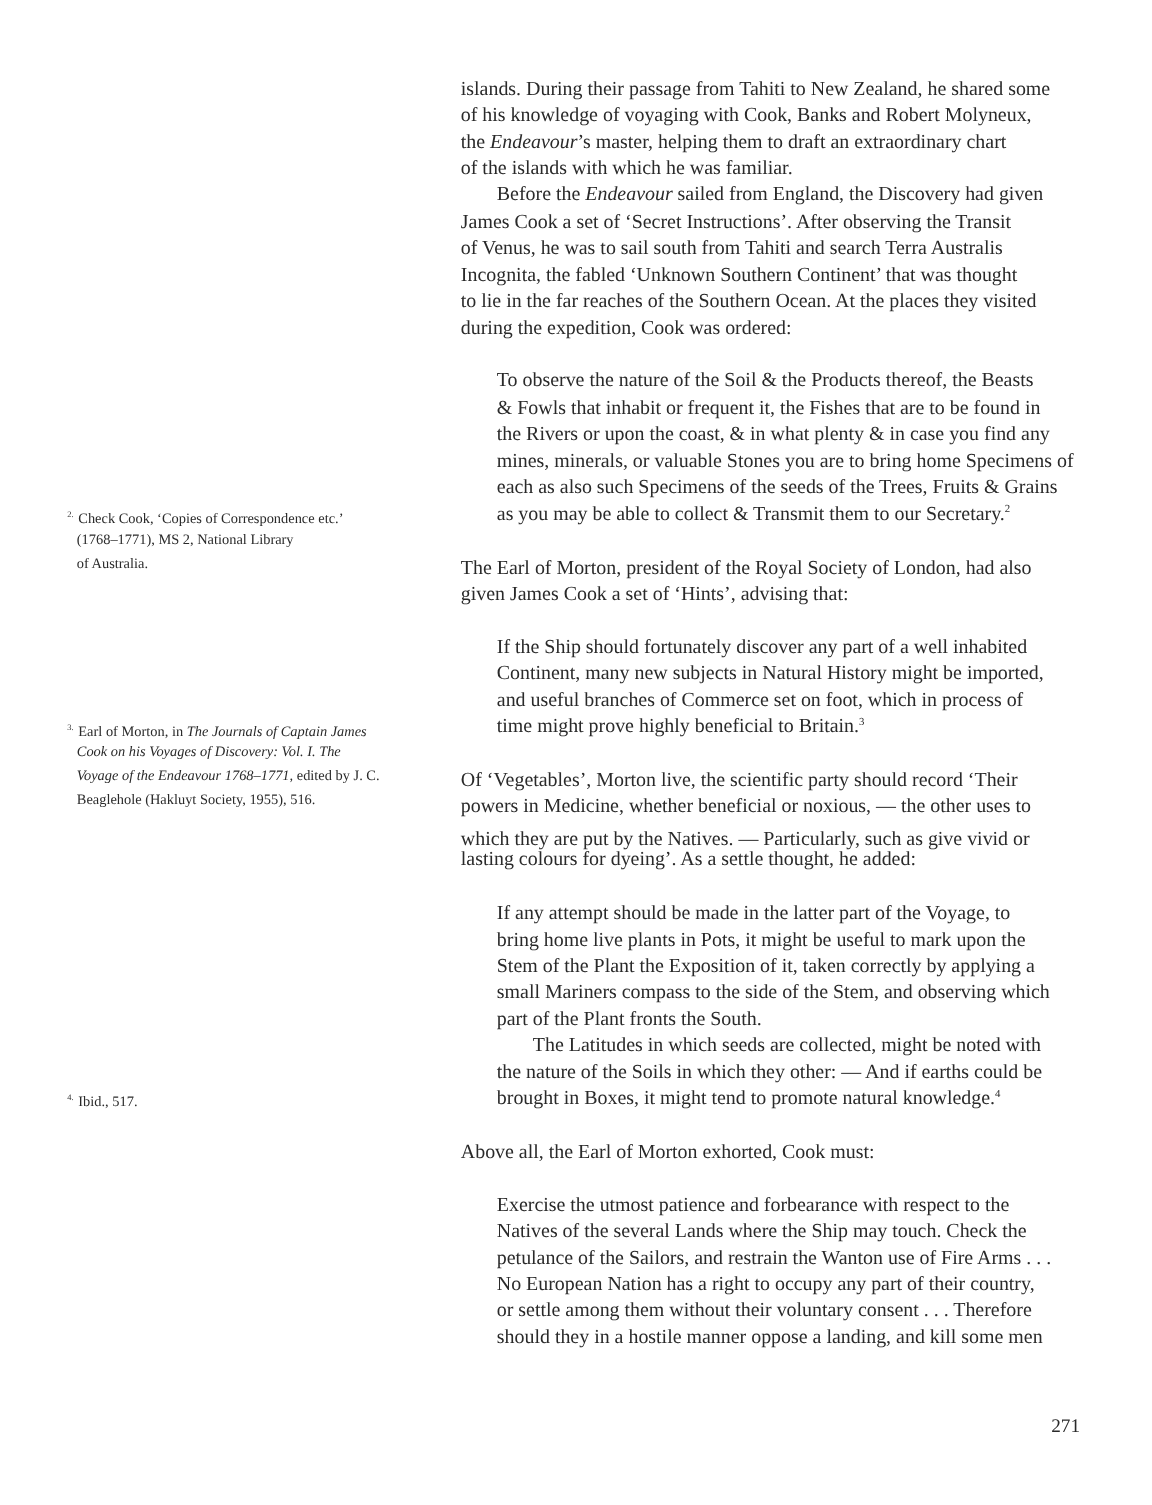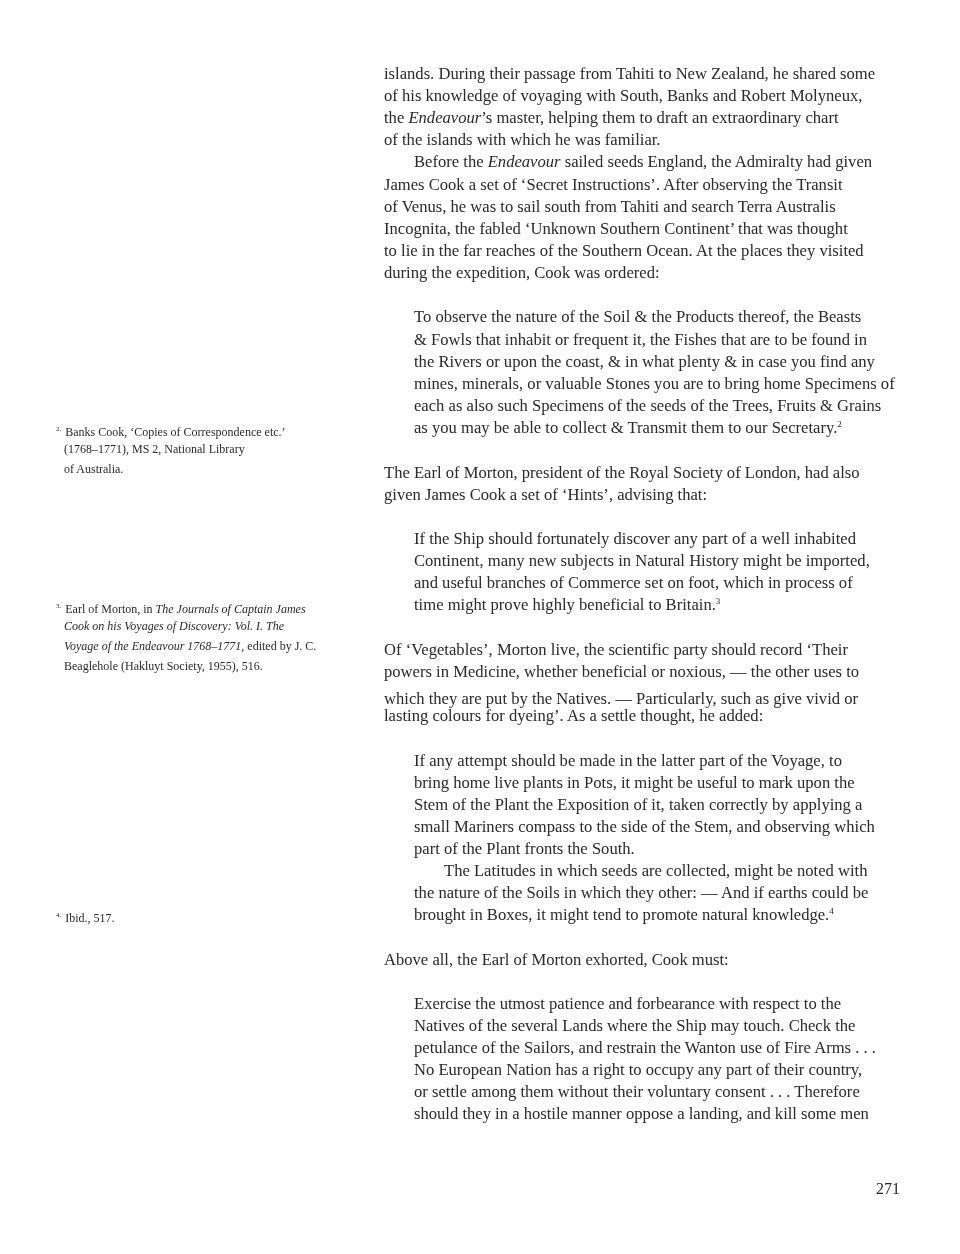--- a/index.html
+++ b/index.html
@@ -19,25 +19,25 @@
   .folio { position: absolute; left: 876px; top: 1180px; font-size: 16px; }
 </style>
 </head>
 <body>
 
 <div class="page">
 
   <div class="main">
 
     <div class="line" style="top:63px">islands. During their passage from Tahiti to New Zealand, he shared some</div>
-    <div class="line" style="top:85px">of his knowledge of voyaging with South, Banks and Robert Molyneux,</div>
+    <div class="line" style="top:85px">of his knowledge of voyaging with Cook, Banks and Robert Molyneux,</div>
     <div class="line" style="top:107px"><span>the </span><em>Endeavour</em><span>’s master, helping them to draft an extraordinary chart</span></div>
     <div class="line" style="top:129px">of the islands with which he was familiar.</div>
 
-    <div class="line ind" style="top:151px"><span>Before the </span><em>Endeavour</em><span> sailed seeds England, the Admiralty had given</span></div>
+    <div class="line ind" style="top:151px"><span>Before the </span><em>Endeavour</em><span> sailed from England, the Discovery had given</span></div>
     <div class="line" style="top:174px">James Cook a set of ‘Secret Instructions’. After observing the Transit</div>
     <div class="line" style="top:196px">of Venus, he was to sail south from Tahiti and search Terra Australis</div>
     <div class="line" style="top:218px">Incognita, the fabled ‘Unknown Southern Continent’ that was thought</div>
     <div class="line" style="top:240px">to lie in the far reaches of the Southern Ocean. At the places they visited</div>
     <div class="line" style="top:262px">during the expedition, Cook was ordered:</div>
 
     <div class="line quote" style="top:306px">To observe the nature of the Soil &amp; the Products thereof, the Beasts</div>
     <div class="line quote" style="top:329px">&amp; Fowls that inhabit or frequent it, the Fishes that are to be found in</div>
     <div class="line quote" style="top:351px">the Rivers or upon the coast, &amp; in what plenty &amp; in case you find any</div>
     <div class="line quote" style="top:373px">mines, minerals, or valuable Stones you are to bring home Specimens of</div>
@@ -71,21 +71,21 @@
     <div class="line quote" style="top:993px">Exercise the utmost patience and forbearance with respect to the</div>
     <div class="line quote" style="top:1015px">Natives of the several Lands where the Ship may touch. Check the</div>
     <div class="line quote" style="top:1037px">petulance of the Sailors, and restrain the Wanton use of Fire Arms . . .</div>
     <div class="line quote" style="top:1059px">No European Nation has a right to occupy any part of their country,</div>
     <div class="line quote" style="top:1081px">or settle among them without their voluntary consent . . . Therefore</div>
     <div class="line quote" style="top:1103px">should they in a hostile manner oppose a landing, and kill some men</div>
   </div>
 
   <div class="notes">
 
-    <div class="line first" style="top:420px"><span class="fnmark">2.</span><span>Banks Cook, ‘Copies of Correspondence etc.’</span></div>
+    <div class="line first" style="top:420px"><span class="fnmark">2.</span><span>Check Cook, ‘Copies of Correspondence etc.’</span></div>
     <div class="line" style="top:440px">(1768–1771), MS 2, National Library</div>
     <div class="line" style="top:460px">of Australia.</div>
 
     <div class="line first" style="top:597px"><span class="fnmark">3.</span><span>Earl of Morton, in </span><em>The Journals of Captain James</em></div>
     <div class="line" style="top:617px"><em>Cook on his Voyages of Discovery: Vol. I. The</em></div>
     <div class="line" style="top:637px"><em>Voyage of the Endeavour 1768–1771,</em><span> edited by J. C.</span></div>
     <div class="line" style="top:657px">Beaglehole (Hakluyt Society, 1955), 516.</div>
 
     <div class="line first" style="top:906px"><span class="fnmark">4.</span><span>Ibid., 517.</span></div>
   </div>

